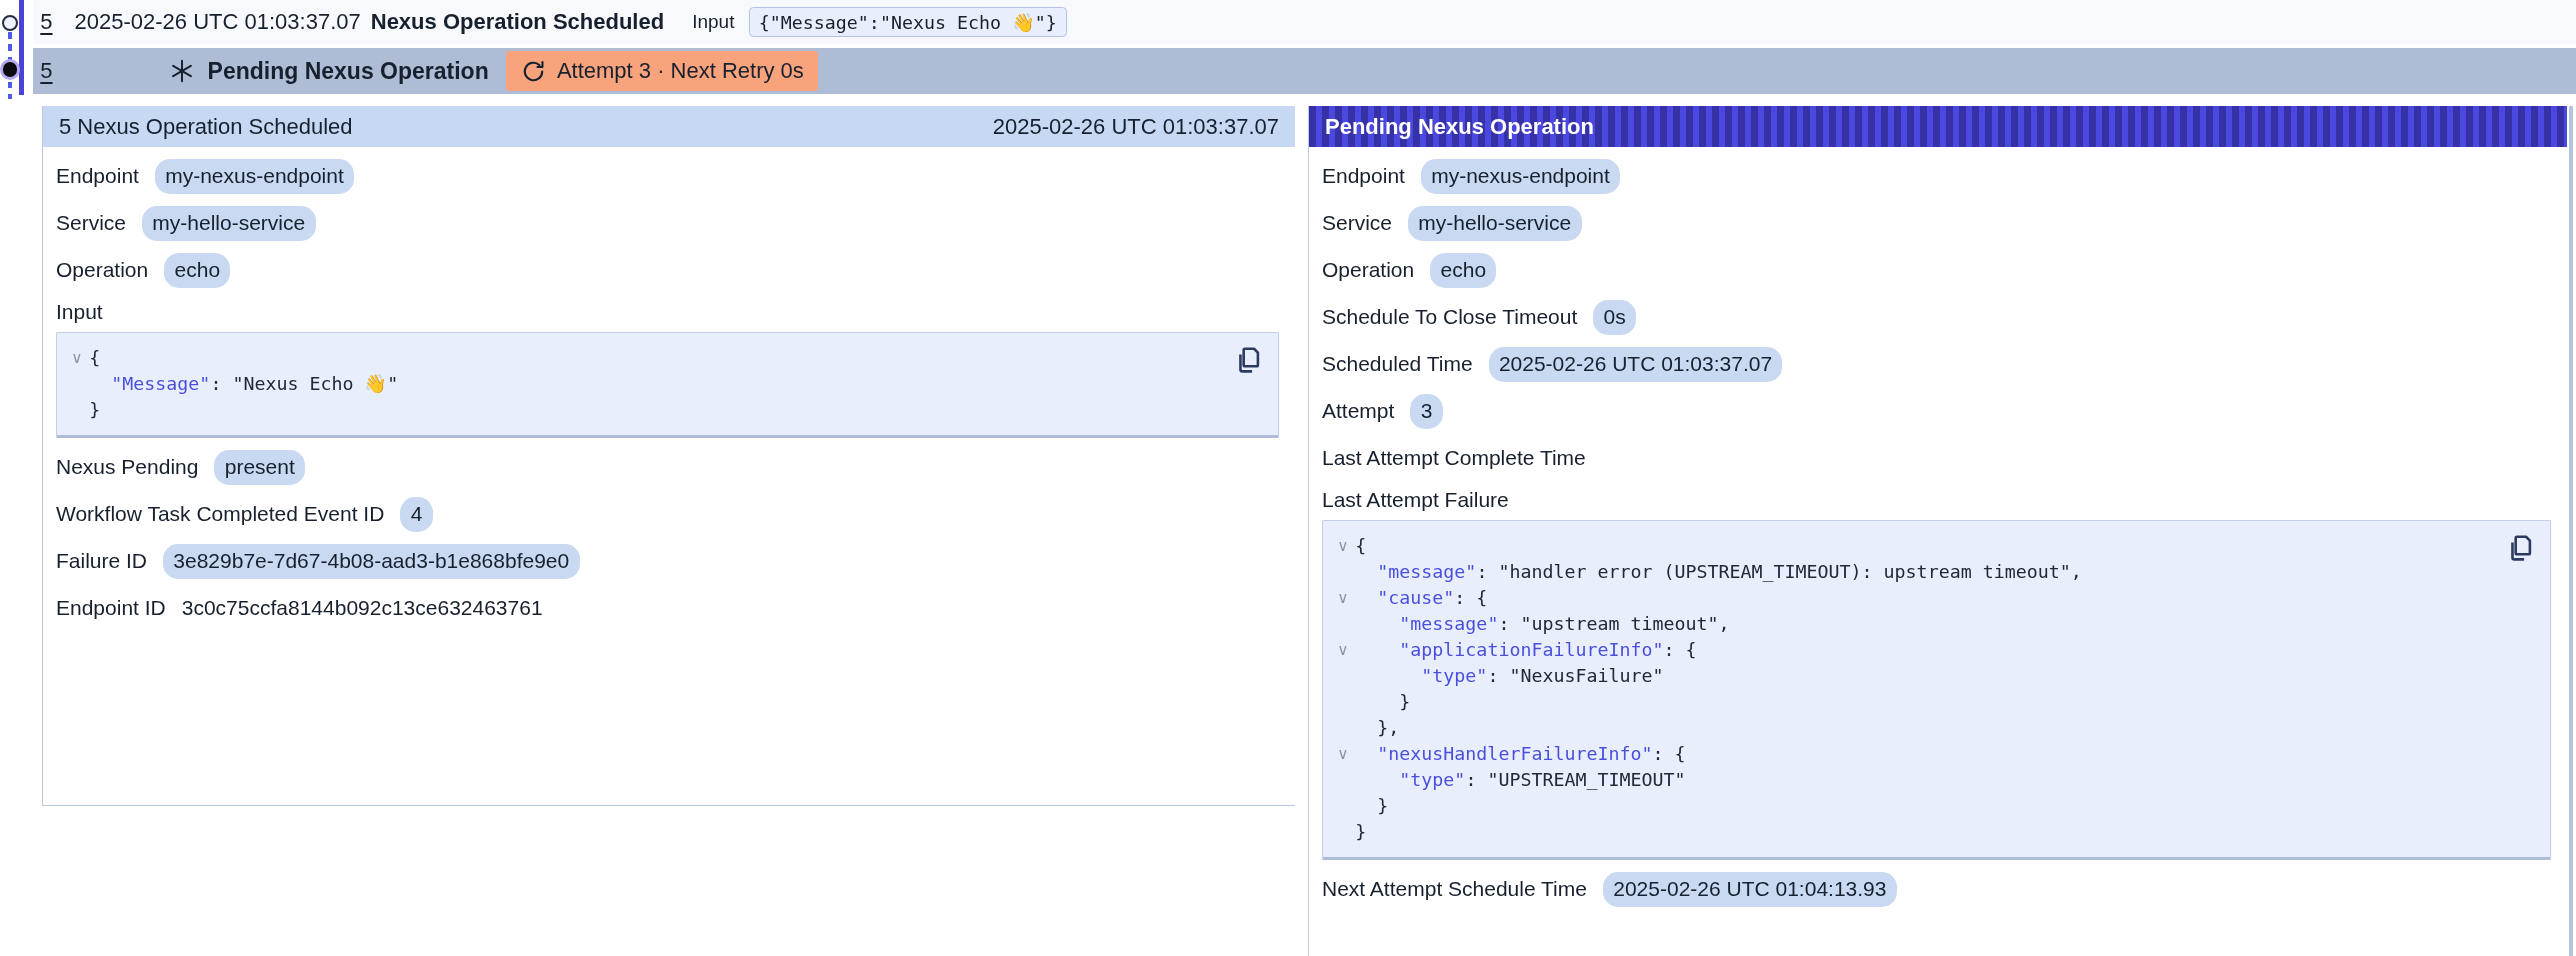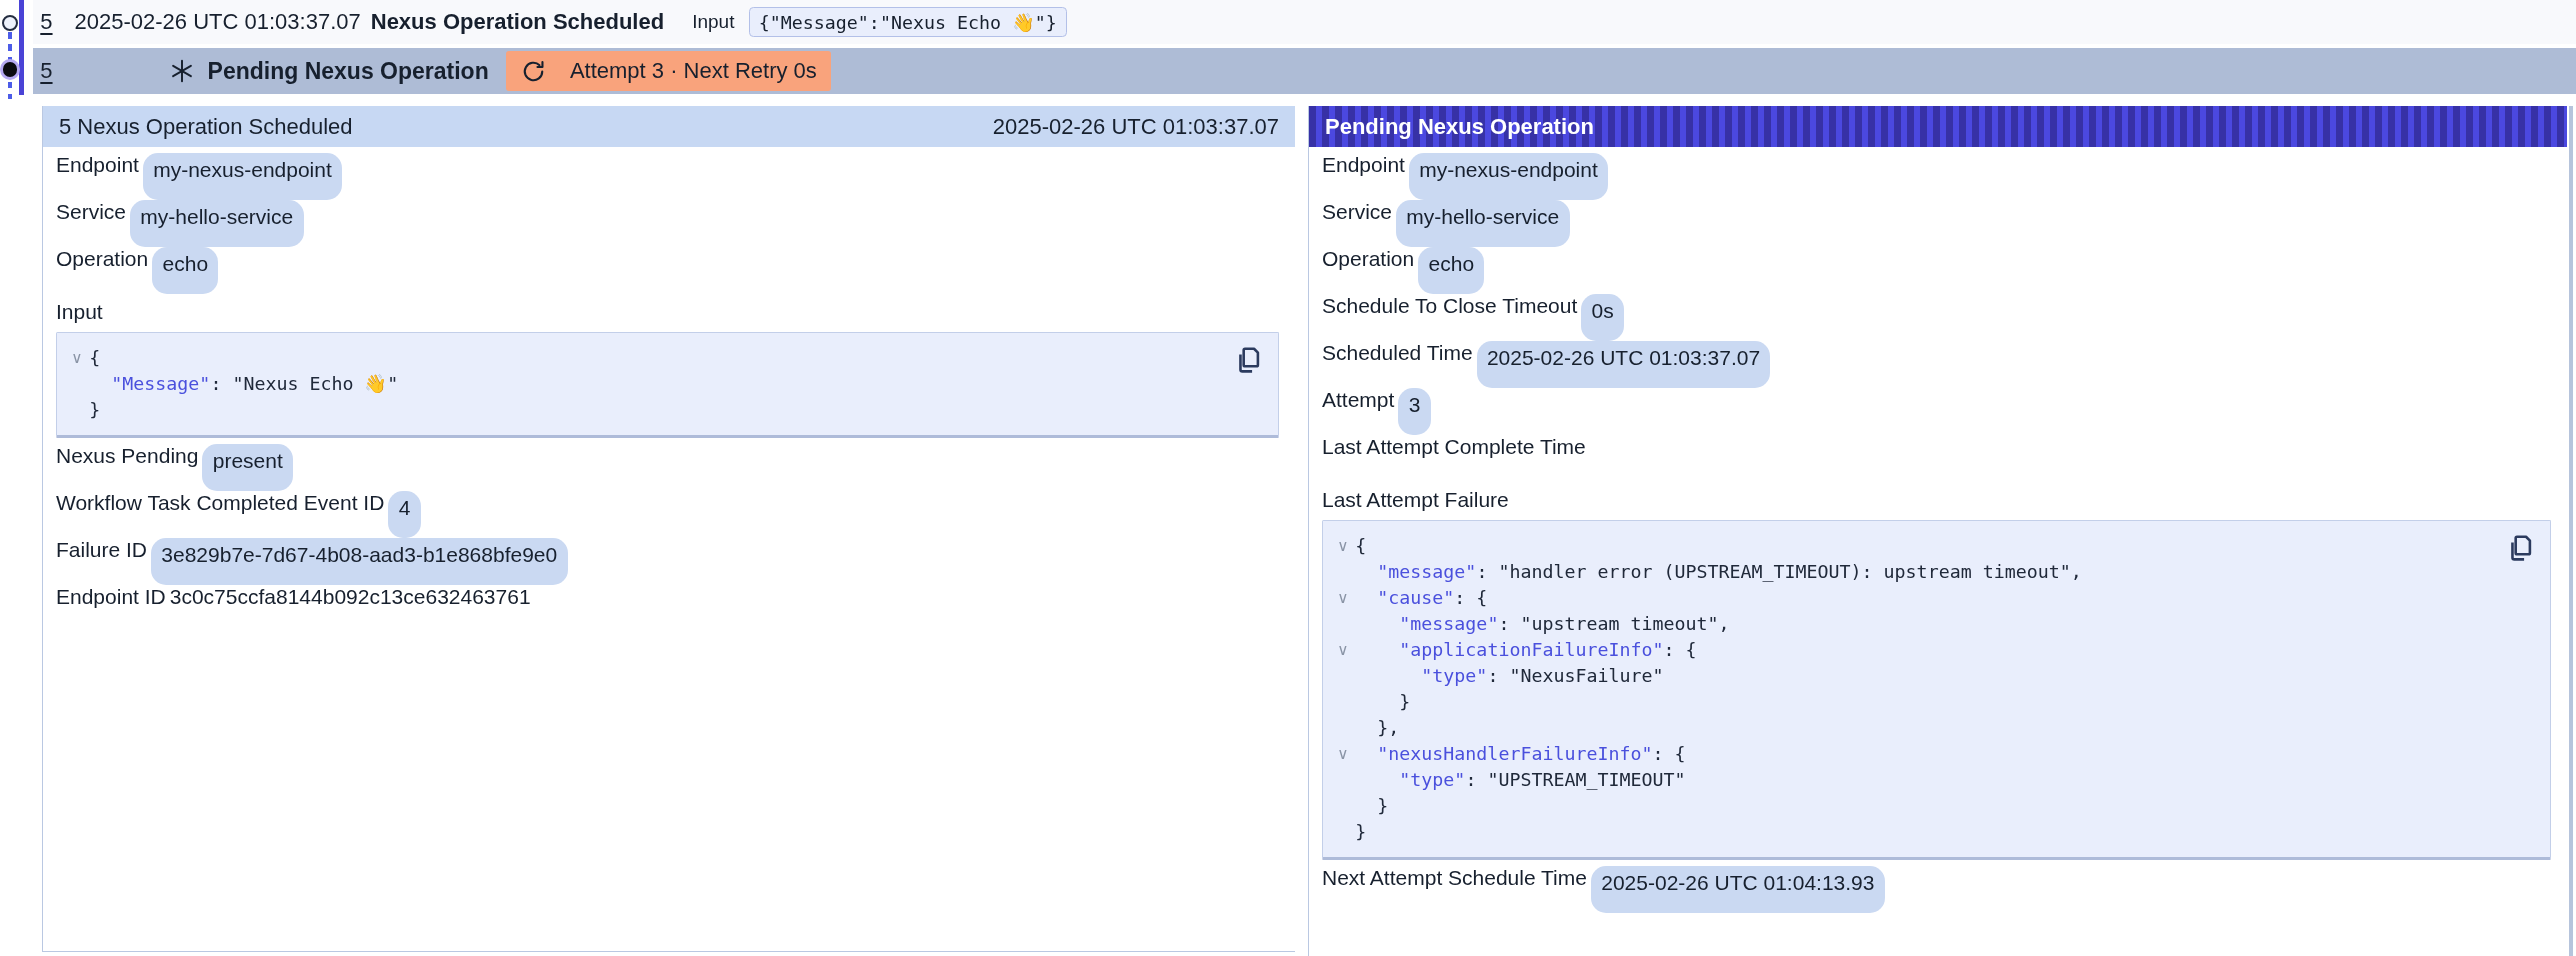--- a/index.html
+++ b/index.html
@@ -26,34 +26,34 @@
     display:flex;align-items:center;padding-left:7.3px;box-sizing:border-box}
   .ehid{font-size:22px;text-decoration:underline;text-underline-offset:3.7px;cursor:pointer}
   .row1 .time{margin-left:22px;font-size:22px}
   .row1 .title{margin-left:10px;font-size:22px;font-weight:700}
   .row1 .inlabel{margin-left:28px;font-size:19px}
   .row1 .inbadge{margin-left:14.6px;font-family:"DejaVu Sans Mono","Liberation Mono",monospace;
     font-size:18.3px;background:#e9eefc;border:1.5px solid #b3c0e8;border-radius:4.4px;padding:3.7px 8.8px;white-space:pre}
   .row2 .aster{margin-left:116px;display:flex;align-items:center}
   .row2 .title{margin-left:13px;font-size:23px;font-weight:700}
   .retry-badge{margin-left:17.6px;background:#f9a37c;border-radius:2.9px;padding:6.6px 14.6px;
-    display:flex;align-items:center;gap:24px;font-size:22px}
+    display:flex;align-items:center;gap:11px;font-size:22px}
 
   
   .panel{position:absolute;top:106px;background:#ffffff;box-sizing:border-box}
-  .panel-left{left:42px;width:1253px;height:846px;border-left:1.5px solid #bac8e2;border-bottom:1.5px solid #bac8e2}
+  .panel-left{left:42px;width:1253px;height:700px;border-left:1.5px solid #bac8e2;border-bottom:1.5px solid #bac8e2}
   .panel-right{left:1308px;width:1259px;height:850px;border-left:1.5px solid #bac8e2}
   .phead{height:41px;display:flex;align-items:center;justify-content:space-between;
     padding:0 16px;font-size:22px;box-sizing:border-box}
   .phead-left{background:#c7d8f3;font-weight:500}
   .phead-right{background:repeating-linear-gradient(90deg,#3731a6 0 6.6px,#4b48e0 6.6px 13px);
     color:#ffffff;font-weight:600}
   .pbody{padding:5.9px 16px 0 13px}
 
-  .field{display:flex;height:47px;gap:4px;font-size:21px}
+  .field{display:flex;align-items:center;height:47px;gap:16px;font-size:21px}
   .badge{background:#cad9f2;border-radius:15px;padding:4.4px 10.3px;font-size:21px;line-height:1.25;white-space:nowrap}
   .linkval{text-underline-offset:4.4px;cursor:pointer;white-space:nowrap}
   .seclabel{height:37px;display:flex;align-items:center;font-size:21px}
 
   
   .codeblock{position:relative;background:#e9eefc;border:1.5px solid #c3cfe9;border-bottom:3.7px solid #aebbd9;
     border-radius:1.5px;padding:11.7px 51px 11.7px 7.3px;margin:1.5px 0 5.9px 0;
     font-family:"DejaVu Sans Mono","Liberation Mono",monospace;font-size:18.3px}
   .code-line{display:flex;line-height:26px}
   .code-gutter{width:25px;flex:0 0 25px;text-align:center;color:#8a94a6;font-size:15.4px;

